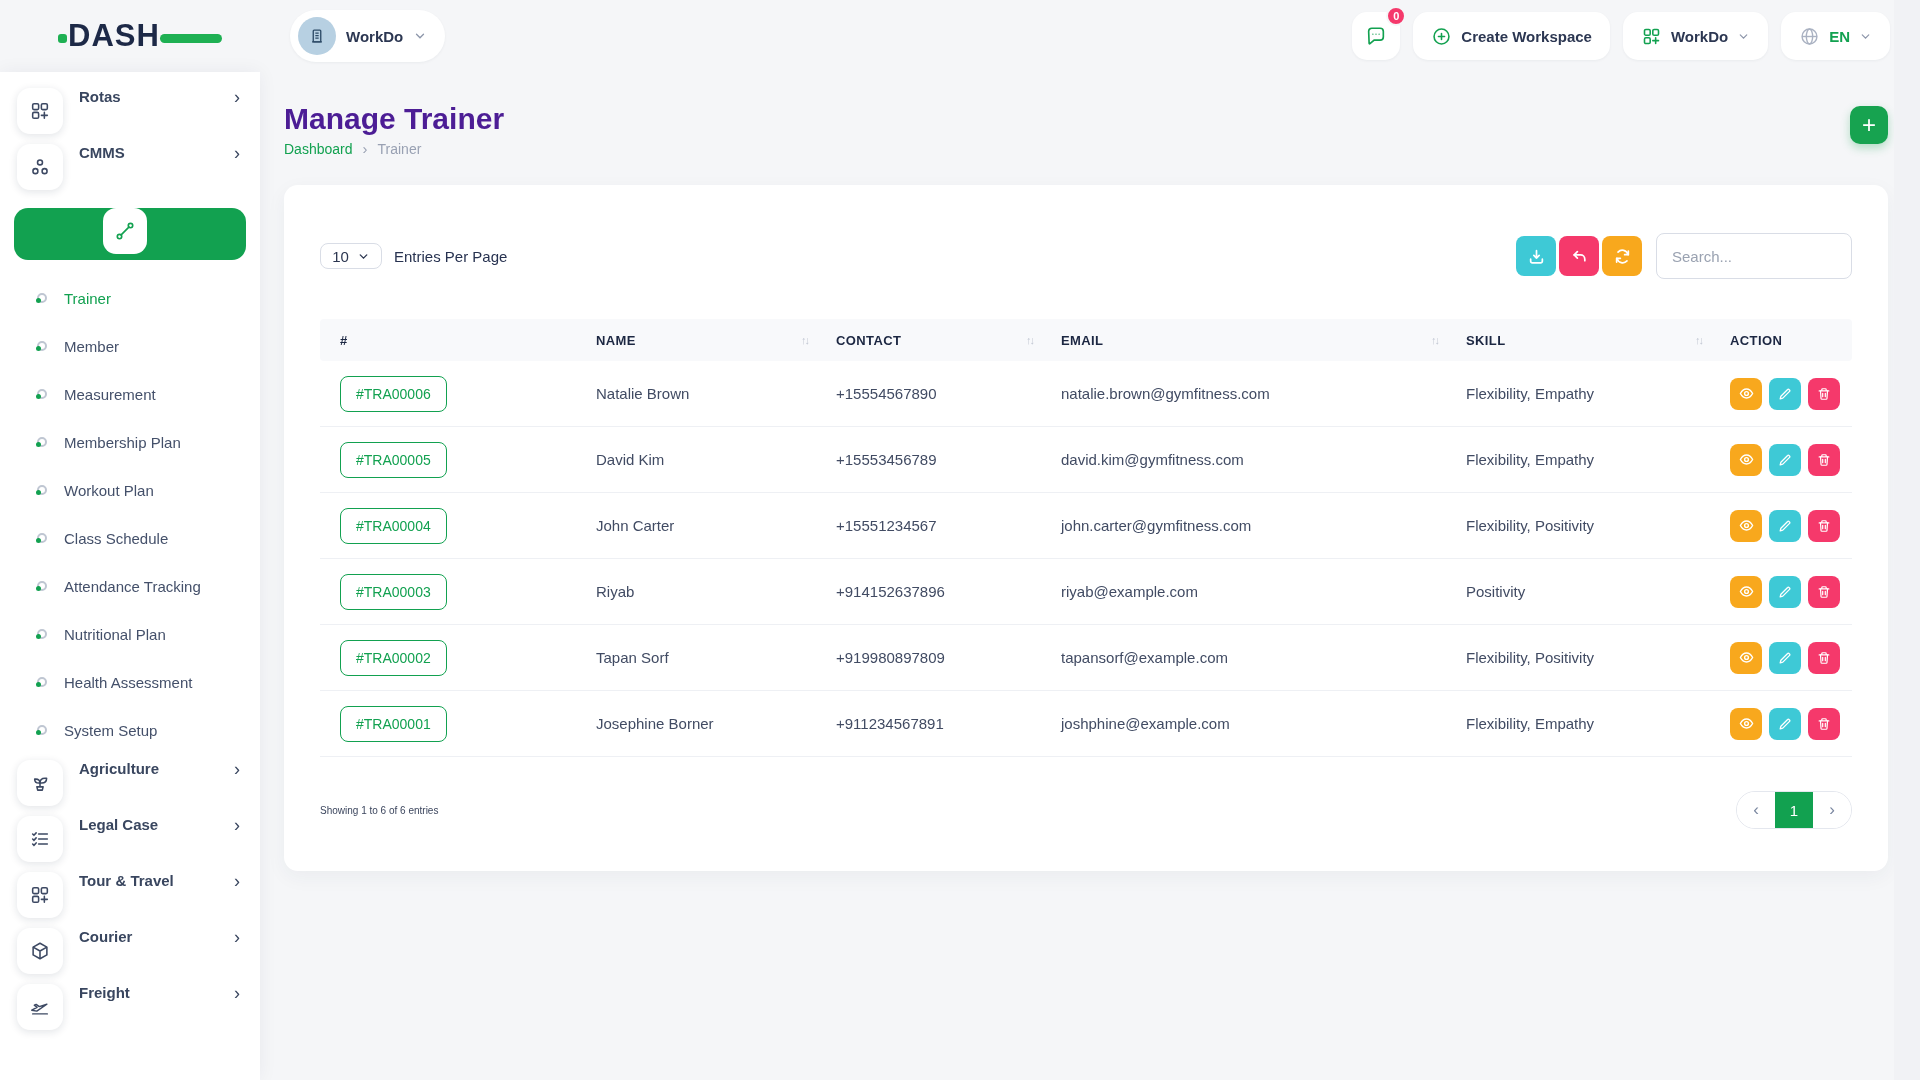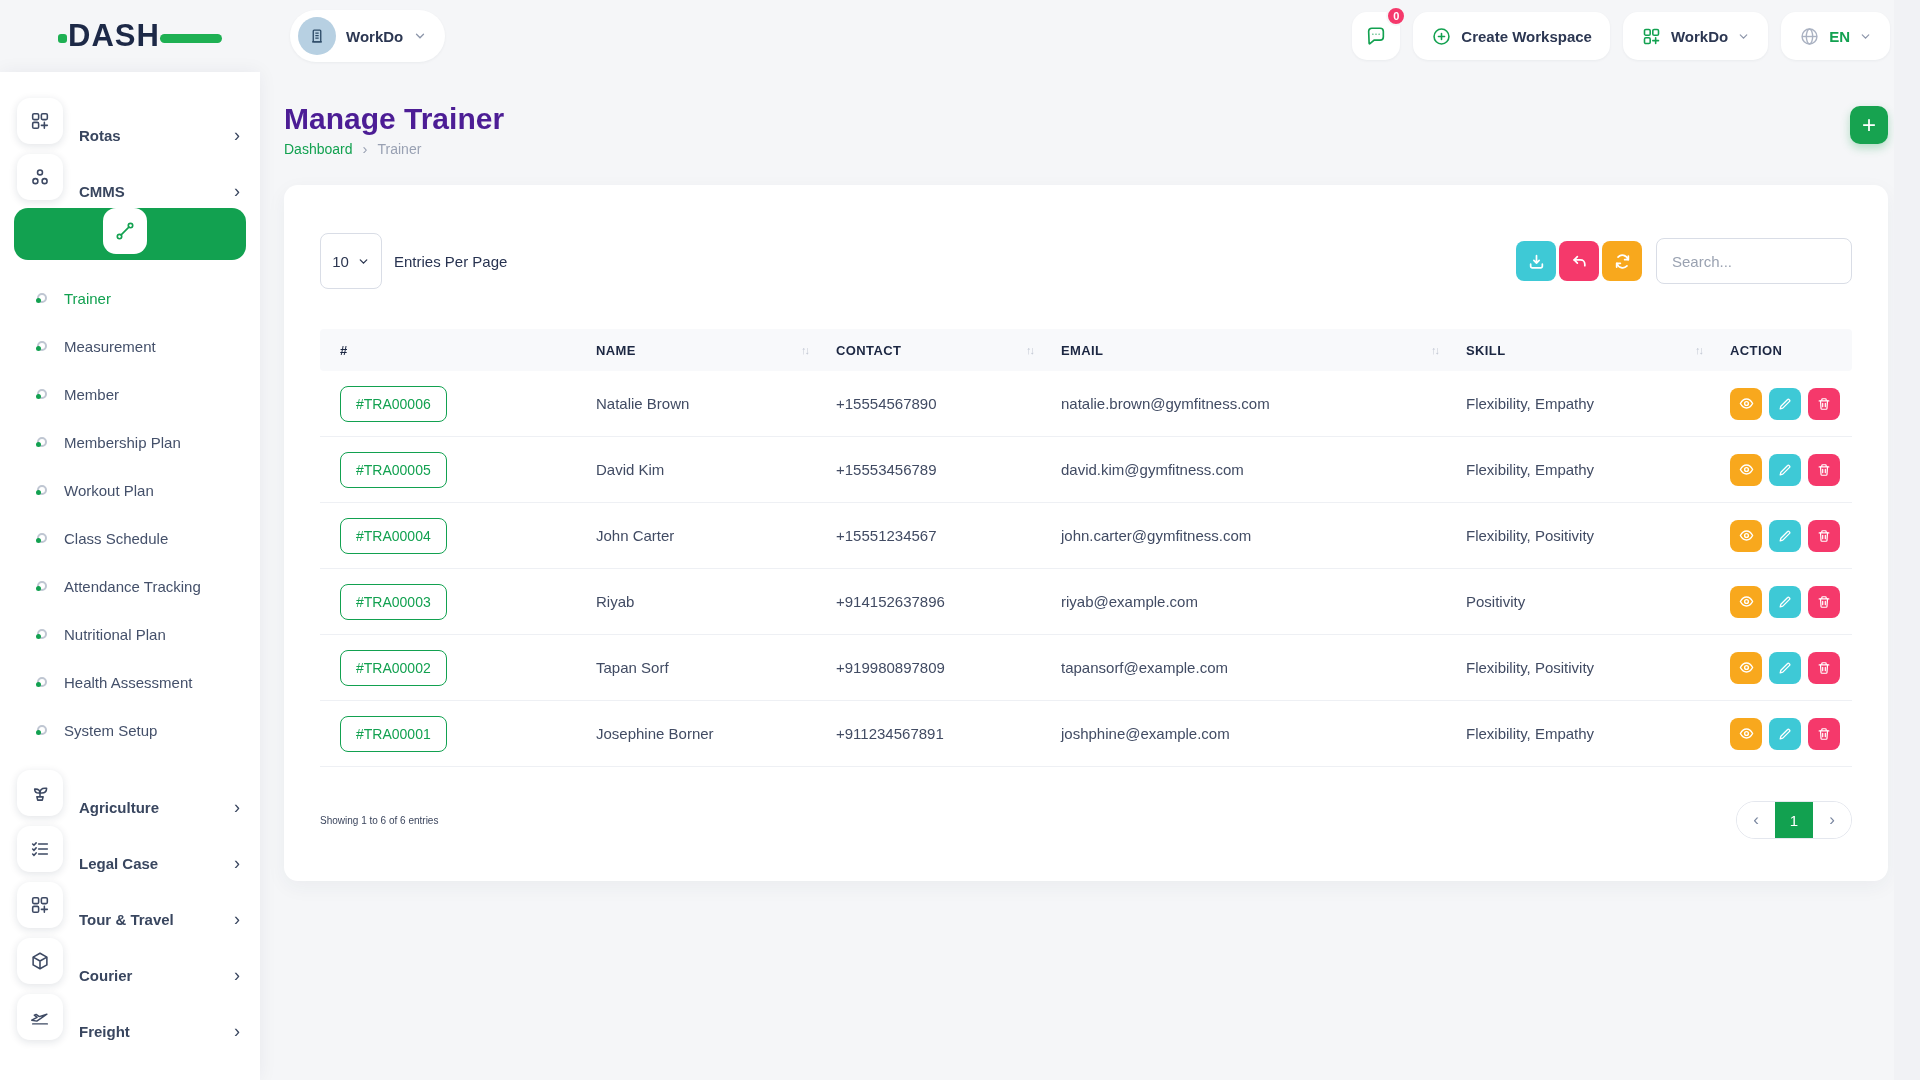--- a/index.html
+++ b/index.html
@@ -37,21 +37,21 @@
     border:2px solid #f5f6f8; }
   .lang-label { color:#12a150; font-weight:700; }
   .chev { color:#8d96aa; display:flex; }
 
   
   .shell { display:flex; height:1008px; }
 
   
   .sidebar { flex:0 0 260px; background:#fff; height:100%; overflow:hidden;
     box-shadow:0 0 18px rgba(25,35,65,.06); padding-top:16px; }
-  .side-item { height:56px; display:flex; align-items:flex-end; gap:16px;
+  .side-item { height:56px; display:flex; align-items:flex-start; gap:16px;
     padding:0 20px 0 17px; cursor:pointer; }
   .icon-box { width:46px; height:46px; border-radius:13px; background:#fff;
     box-shadow:0 2px 8px rgba(20,30,60,.12); display:flex; align-items:center;
     justify-content:center; color:#3d4963; flex:0 0 46px; }
   .side-label { font-size:15px; font-weight:600; color:#39465f; flex:1; }
   .side-chevron { color:#39465f; font-size:18px; line-height:1; }
 
   .group-active { margin:8px 14px; height:52px; background:#12a150; border-radius:14px;
     display:flex; align-items:center; gap:14px; padding:0 14px 0 4px; cursor:pointer;flex-direction:column; }
   .group-active .icon-box { box-shadow:none; color:#12a150; width:44px; height:44px; }
@@ -78,21 +78,21 @@
   .bc-current { color:#99a1b3; }
   .add-btn { width:38px; height:38px; border:none; border-radius:10px; background:#17a350;
     color:#fff; font-size:24px; line-height:1; cursor:pointer; display:flex;
     align-items:center; justify-content:center; margin-top:4px;
     box-shadow:0 4px 10px rgba(23,163,80,.3); }
 
   .card { margin-top:28px; background:#fff; border-radius:14px;
     box-shadow:0 6px 20px rgba(40,50,80,.05); padding:48px 36px 42px; }
 
   .toolbar { display:flex; align-items:center; }
-  .select { width:62px; height:56px; border:1px solid #d9dde6; border-radius:8px;
+  .select { width:62px; height:26px; border:1px solid #d9dde6; border-radius:8px;
     display:flex; align-items:center; justify-content:center; gap:8px; font-size:15px;
     color:#2c3650; cursor:pointer; background:#fff; }
   .entries-label { margin-left:12px; font-size:15px; color:#273250; }
   .tool-actions { margin-left:auto; display:flex; align-items:center; gap:3px; }
   .tool-btn { width:40px; height:40px; border:none; border-radius:8px; color:#fff;
     display:flex; align-items:center; justify-content:center; cursor:pointer; }
   .tool-btn.download { background:#3ec9d6; }
   .tool-btn.undo { background:#f5396b; }
   .tool-btn.refresh { background:#f8a81d; }
   .search-input { margin-left:14px; width:196px; height:46px; border:1px solid #d9dde6;
@@ -262,26 +262,26 @@
 
     <div class="submenu">
 
         <div class="submenu-item active">
           <span class="bullet"></span>
           <span class="lbl">Trainer</span>
         </div>
 
         <div class="submenu-item">
           <span class="bullet"></span>
+          <span class="lbl">Member</span>
+        </div>
+
+        <div class="submenu-item">
+          <span class="bullet"></span>
           <span class="lbl">Measurement</span>
-        </div>
-
-        <div class="submenu-item">
-          <span class="bullet"></span>
-          <span class="lbl">Member</span>
         </div>
 
         <div class="submenu-item">
           <span class="bullet"></span>
           <span class="lbl">Membership Plan</span>
         </div>
 
         <div class="submenu-item">
           <span class="bullet"></span>
           <span class="lbl">Workout Plan</span>

